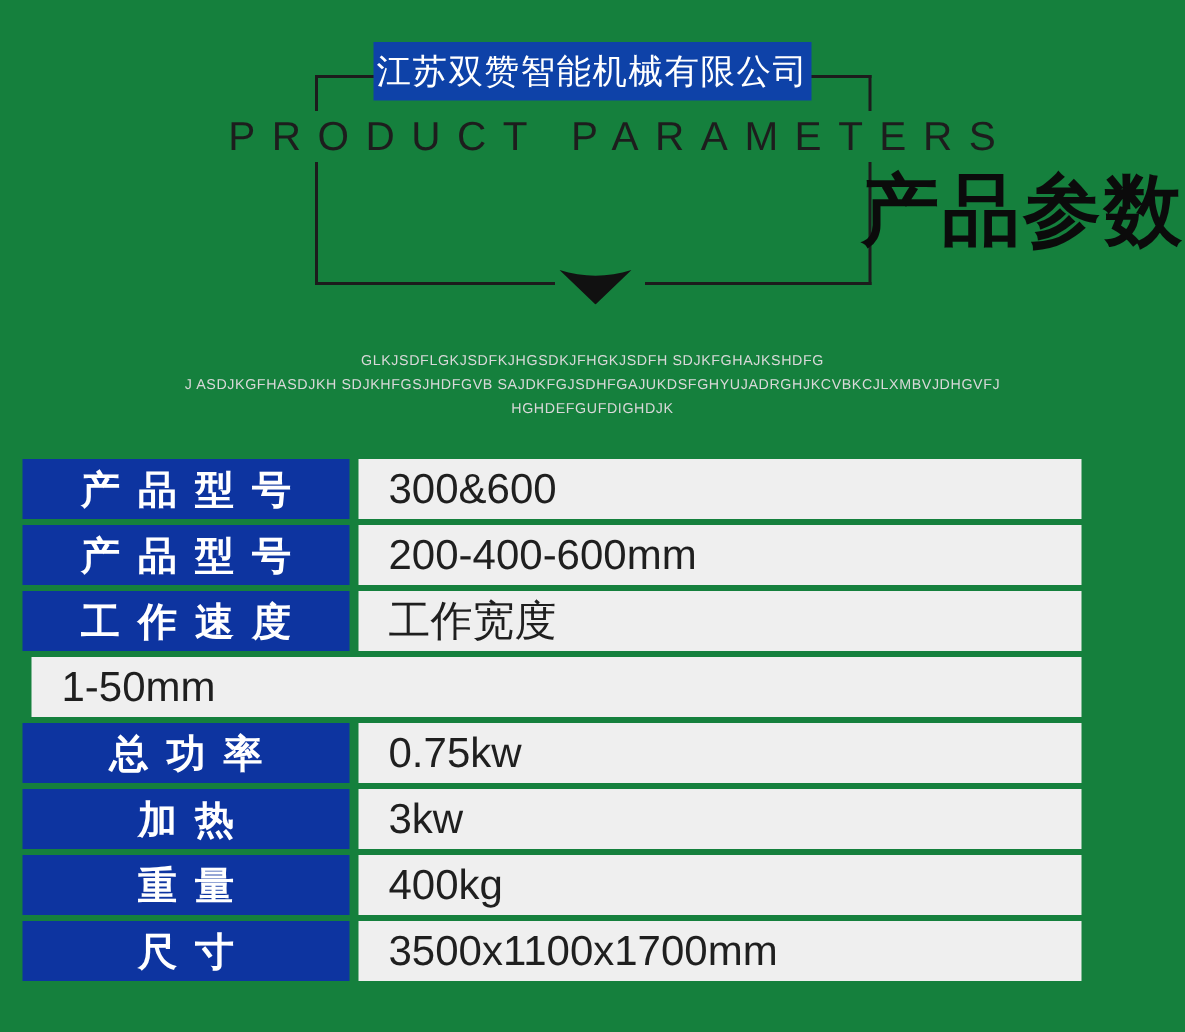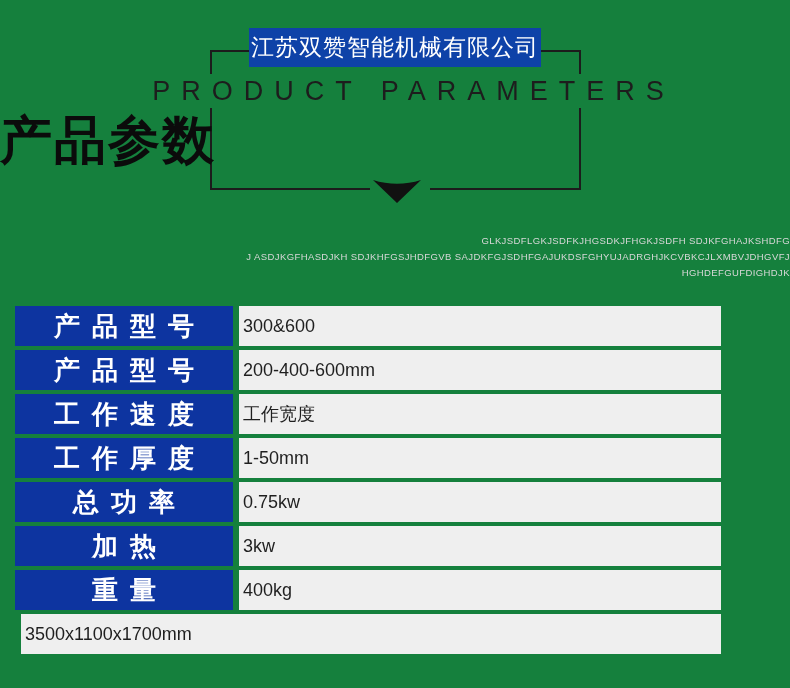--- a/index.html
+++ b/index.html
@@ -26,51 +26,51 @@
   .fl-bottom-l{left:210px;top:188px;width:160px;height:2px;}
   .fl-bottom-r{left:430px;top:188px;width:151px;height:2px;}
   .title-en{
     position:absolute;left:13px;top:76px;width:100%;
     text-align:center;font-size:27px;font-weight:300;
     color:#1d1d1d;letter-spacing:11px;text-indent:11px;
     z-index:2;white-space:nowrap;
   }
   .title-cn{
     position:absolute;left:0;top:106px;width:100%;
-    text-align:left;font-size:52px;font-weight:bold;
+    text-align:right;font-size:52px;font-weight:bold;
     color:#0b0b0b;letter-spacing:2px;z-index:2;
   }
   .down-arrow{
     position:absolute;left:373px;top:180px;width:48px;height:23px;z-index:4;
   }
   
   .fine-print{
     position:absolute;left:0;top:233px;width:100%;
-    text-align:right;color:#d8d8d8;
+    text-align:center;color:#d8d8d8;
     font-size:9.5px;line-height:16px;letter-spacing:.4px;
     white-space:nowrap;
   }
   
   .spec-table{
     position:absolute;left:15px;top:306px;width:706px;
     display:flex;flex-direction:column;gap:4px;
   }
   .spec-row{display:flex;height:40px;}
   .spec-label{
     width:218px;flex:0 0 218px;height:40px;
     background:#0d34a0;color:#ffffff;
     display:flex;align-items:center;justify-content:center;
     font-size:26px;font-weight:bold;
     letter-spacing:12px;padding-left:12px;box-sizing:border-box;
   }
   .spec-gap{width:6px;flex:0 0 6px;}
   .spec-value{
     flex:1;height:40px;background:#efefef;color:#1f1f1f;
     display:flex;align-items:center;
-    padding-left:4px;font-size:18px;
+    padding-left:20px;font-size:28px;
   }
 </style>
 </head>
 <body>
 
 <div class="page">
 
   <div>
     <span class="frame-line fl-top"></span>
     <span class="frame-line fl-left-a"></span>
@@ -112,21 +112,20 @@
       <div class="spec-value">200-400-600mm</div>
     </div>
 
     <div class="spec-row">
       <div class="spec-label">工作速度</div>
       <div class="spec-gap"></div>
       <div class="spec-value">工作宽度</div>
     </div>
 
     <div class="spec-row">
-      <div class="spec-label">工作厚度</div>
       <div class="spec-gap"></div>
       <div class="spec-value">1-50mm</div>
     </div>
 
     <div class="spec-row">
       <div class="spec-label">总功率</div>
       <div class="spec-gap"></div>
       <div class="spec-value">0.75kw</div>
     </div>
 
@@ -136,18 +135,19 @@
       <div class="spec-value">3kw</div>
     </div>
 
     <div class="spec-row">
       <div class="spec-label">重量</div>
       <div class="spec-gap"></div>
       <div class="spec-value">400kg</div>
     </div>
 
     <div class="spec-row">
+      <div class="spec-label">尺寸</div>
       <div class="spec-gap"></div>
       <div class="spec-value">3500x1100x1700mm</div>
     </div>
 
   </div>
 </div>
 
 </body></html>

